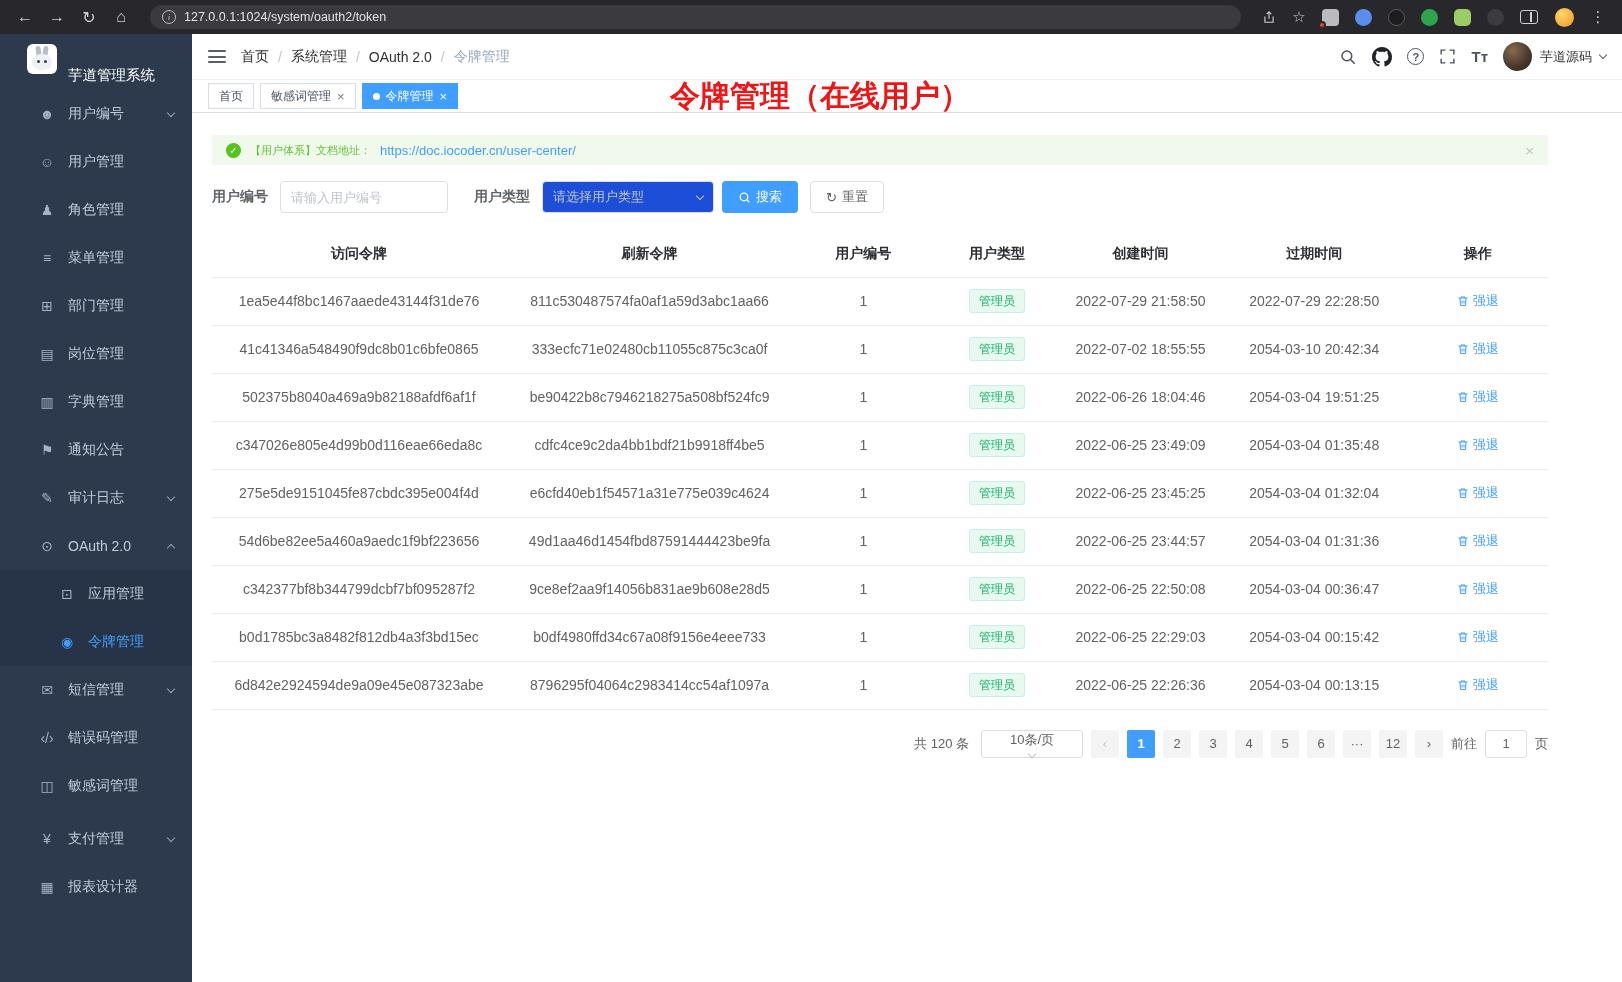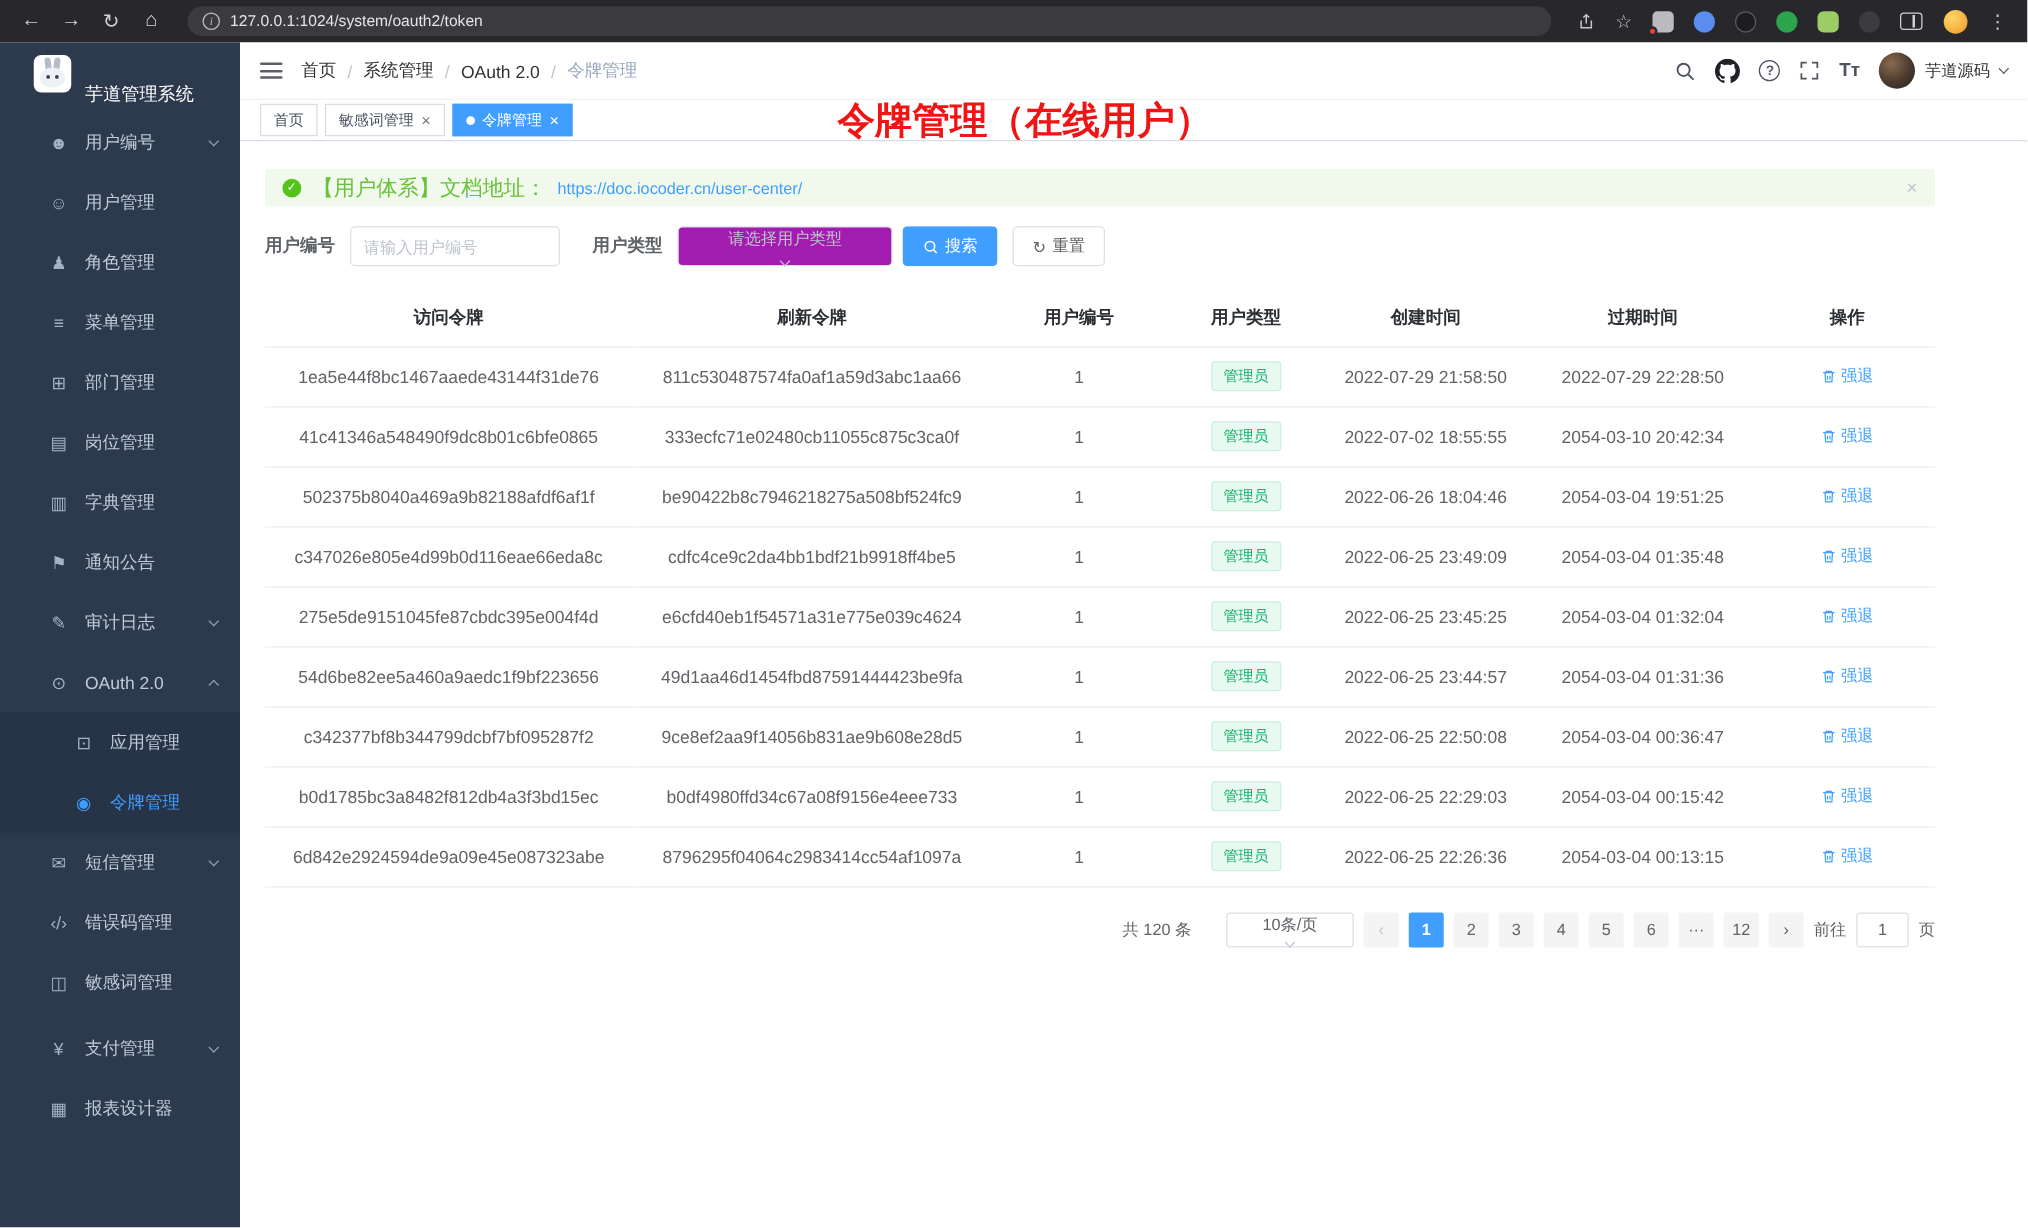--- a/index.html
+++ b/index.html
@@ -74,44 +74,44 @@
 .tab-close{font-size:13px;color:#74787f;}
 .tab.active{background:#409eff;border-color:#409eff;color:#fff;}
 .tab.active .tab-close{color:#fff;}
 .tab-dot{width:7px;height:7px;border-radius:50%;background:#fff;}
 
 .annotation{position:absolute;left:478px;top:42px;font-size:30px;font-weight:700;color:#f01414;z-index:5;white-space:nowrap;}
 
 .content{padding:22px 74px 0 20px;flex:1;}
 .alert{height:30px;background:#f0f9eb;border-radius:3px;display:flex;align-items:center;padding:0 14px;gap:9px;}
 .alert-check{width:15px;height:15px;border-radius:50%;background:#52c41a;color:#fff;font-size:10px;display:flex;align-items:center;justify-content:center;flex-shrink:0;}
-.alert-text{font-size:17px;color:#67c23a;}
+.alert-text{font-size:11px;color:#67c23a;}
 .alert-link{font-size:13px;color:#409eff;text-decoration:none;cursor:pointer;}
 .alert-close{margin-left:auto;color:#c0c4cc;font-size:15px;cursor:pointer;}
 
 .filters{margin-top:16px;display:flex;align-items:center;}
 .f-label{font-size:14px;font-weight:700;color:#5f6368;margin-right:12px;white-space:nowrap;}
 .f-input{width:168px;height:32px;border:1px solid #dcdfe6;border-radius:4px;padding:0 10px;font-size:13px;color:#606266;outline:none;}
 .f-input::placeholder{color:#bfc4cc;}
-.f-select{width:172px;height:32px;border:1px solid #dcdfe6;border-radius:4px;padding:0 10px;display:flex;align-items:center;justify-content:space-between;color:#bfc4cc;font-size:13px;background:#a21caf;cursor:pointer;flex-direction:column;}
+.f-select{width:172px;height:32px;border:1px solid #dcdfe6;border-radius:4px;padding:0 10px;display:flex;align-items:center;justify-content:space-between;color:#bfc4cc;font-size:13px;background:#1d4ed8;cursor:pointer;}
 .sel-caret{width:6px;height:6px;border-right:1.4px solid #c0c4cc;border-bottom:1.4px solid #c0c4cc;transform:rotate(45deg);margin-top:-3px;}
 .gap24{width:26px;flex-shrink:0;}
 .btn{height:32px;border-radius:4px;display:inline-flex;align-items:center;justify-content:center;font-size:13px;cursor:pointer;gap:5px;padding:0 15px;border:1px solid transparent;white-space:nowrap;}
 .btn.primary{background:#409eff;color:#fff;margin-left:8px;}
 .btn.plain{background:#fff;border-color:#dcdfe6;color:#606266;margin-left:12px;}
 .reset-ic{font-size:13px;line-height:1;}
 
 .tok-table{width:100%;margin-top:18px;border-collapse:collapse;table-layout:fixed;}
 .tok-table th{height:46px;font-size:14px;font-weight:700;color:#2b2e33;border-bottom:1px solid #ebeef5;text-align:center;white-space:nowrap;}
 .tok-table td{height:48px;font-size:14px;color:#606266;border-bottom:1px solid #ebeef5;text-align:center;white-space:nowrap;overflow:hidden;}
 .badge{display:inline-block;padding:2px 9px;font-size:12px;border-radius:3px;background:#e7f9f0;color:#17b26a;border:1px solid #c9f0de;line-height:1.5;}
 .act{display:inline-flex;align-items:center;gap:4px;color:#409eff;font-size:13px;cursor:pointer;text-decoration:none;}
 
 .pagination{margin-top:20px;display:flex;justify-content:flex-end;align-items:center;gap:8px;font-size:13px;color:#606266;}
-.pg-total{margin-right:20px;}
+.pg-total{margin-right:4px;}
 .pg-size{width:102px;height:28px;border:1px solid #dcdfe6;border-radius:3px;display:flex;align-items:center;justify-content:space-between;padding:0 8px;color:#606266;cursor:pointer;background:#fff;flex-direction:column;}
 .pg-btn{min-width:28px;height:28px;background:#f4f4f5;border:none;border-radius:2px;color:#606266;font-size:13px;cursor:pointer;display:inline-flex;align-items:center;justify-content:center;padding:0 4px;}
 .pg-btn.disabled{color:#c0c4cc;cursor:default;}
 .pg-btn.active{background:#409eff;color:#fff;font-weight:700;}
 .pg-goto{width:42px;height:28px;border:1px solid #dcdfe6;border-radius:3px;text-align:center;font-size:13px;color:#606266;outline:none;}
 </style>
 </head>
 <body>
 
 <div class="browser-bar">

